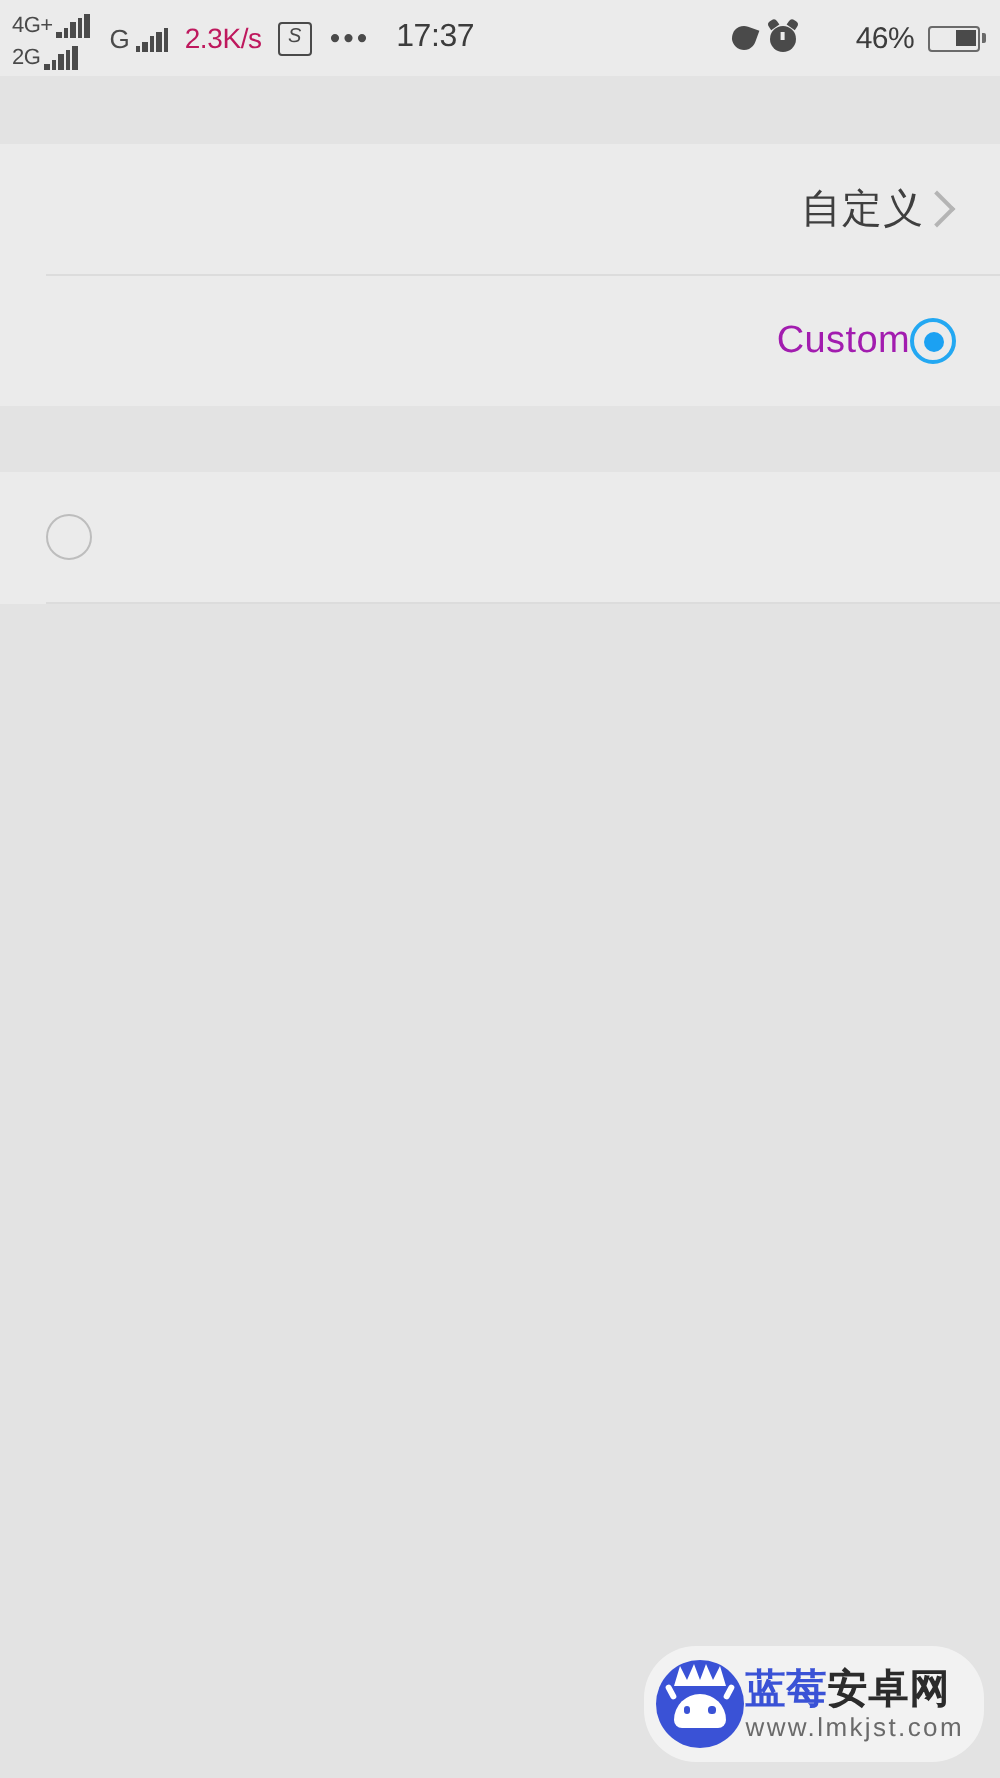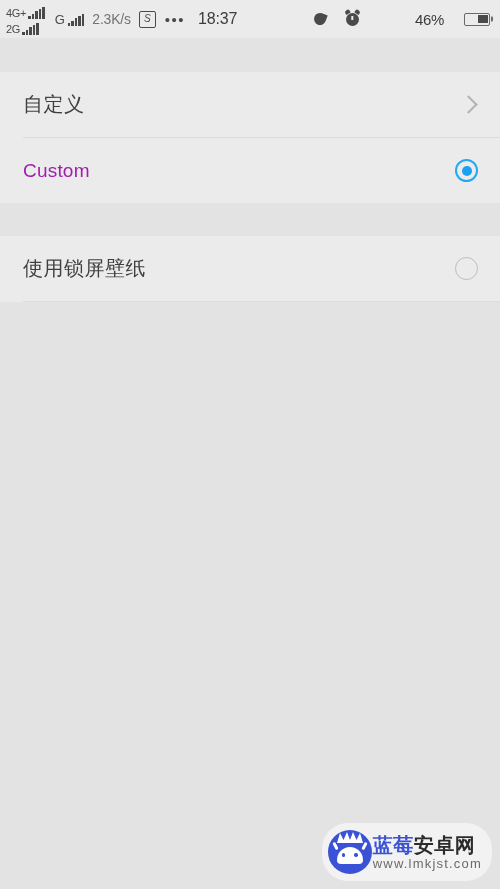--- a/index.html
+++ b/index.html
@@ -33,21 +33,21 @@
   .sb-left {
     display: flex;
     align-items: center;
     gap: 6px;
     flex: 0 0 auto;
   }
   .sb-right {
     margin-left: auto;
     display: flex;
     align-items: center;
-    gap: 20px;
+    gap: 7px;
   }
 
   
   .dualsim {
     display: flex;
     flex-direction: column;
     justify-content: center;
     gap: 1px;
   }
   .sim-row {
@@ -86,21 +86,21 @@
     gap: 3px;
     margin-left: 4px;
   }
   .gprs .glabel {
     font-size: 13px;
     color: #4a4a4a;
     line-height: 13px;
   }
   .speed {
     font-size: 14px;
-    color: #737373;
+    color: #be185d;
     margin-left: 2px;
     letter-spacing: -0.2px;
   }
   .boxicon {
     display: inline-flex;
     align-items: center;
     justify-content: center;
     width: 15px;
     height: 15px;
     border: 1.5px solid #4a4a4a;
@@ -260,20 +260,21 @@
     background: #ebebeb;
   }
   .row {
     position: relative;
     height: 65px;
     display: flex;
     align-items: center;
     padding: 0 22px 0 23px;
     box-sizing: border-box;
     cursor: pointer;
+    text-align: right;
   }
   .row-label {
     font-size: 20px;
     color: #3f3f3f;
     letter-spacing: 0.5px;
     flex: 1 1 auto;
   }
   .row-label.latin {
     font-size: 19px;
     color: #a21caf;
@@ -442,21 +443,21 @@
             <i></i>
             <i></i>
             <i></i>
             <i></i>
           </span>
       </div>
 
       <span class="speed">2.3K/s</span>
       <span class="boxicon">S</span>
       <span class="dots">•••</span>
-      <span class="clock">18:37</span>
+      <span class="clock">17:37</span>
     </div>
 
     <div class="sb-right">
       <span class="moon"></span>
       <span class="alarm">
           <span></span>
         </span>
       <span class="wifi">
         <b style="top:0;border-width:0 8px 7px 8px;"></b>
         <b style="top:4px;border-width:0 5px 4.5px 5px;"></b>
@@ -483,21 +484,20 @@
       <div class="row">
         <span class="row-label latin">Custom</span>
         <span class="radio on"></span>
       </div>
     </div>
 
     <div class="gap-sm"></div>
 
     <div class="group">
       <div class="row">
-        <span class="row-label">使用锁屏壁纸</span>
         <span class="radio"></span>
       </div>
       <div class="divider"></div>
     </div>
 
     <div class="filler"></div>
   </div>
 
   <div class="watermark">
     <div class="wm-logo">

